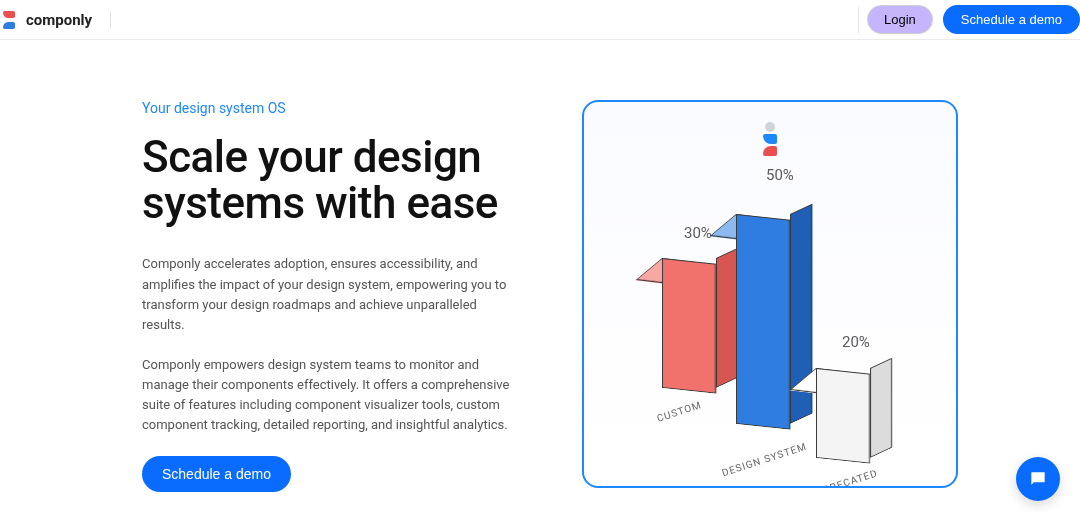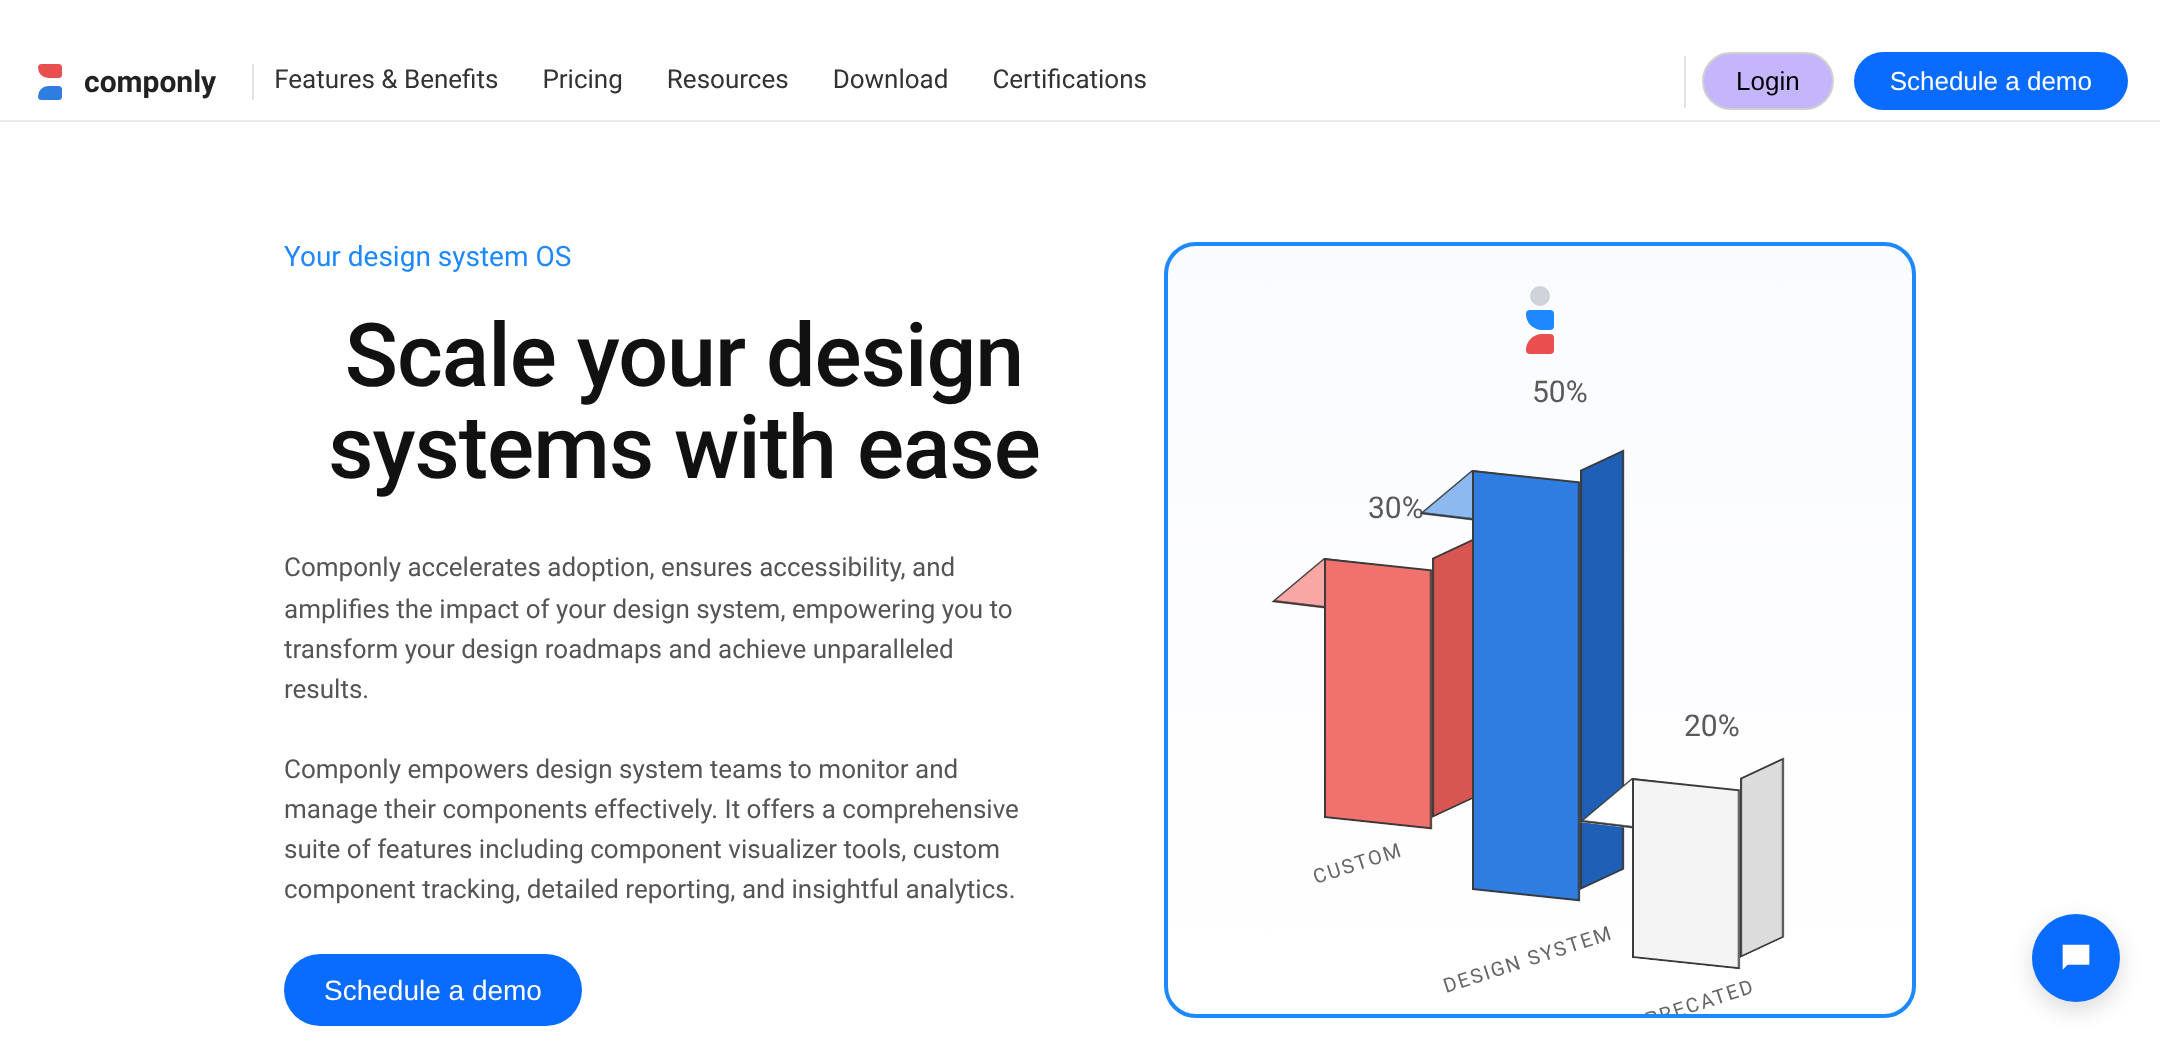--- a/index.html
+++ b/index.html
@@ -11,24 +11,23 @@
     height: 521px;
     overflow: hidden;
     position: relative;
   }
 
   
   .header {
     display: flex;
     align-items: center;
     height: 40px;
-    padding: 0 16px;
+    padding: 0 0;
     border-bottom: 1px solid #eaeaea;
     font-size: 13px;
-    margin-top: 21px;
   }
   .brand-wrap {
     display: flex;
     align-items: center;
     gap: 6px;
     padding-right: 18px;
     border-right: 1px solid #e3e3e3;
     margin-right: 10px;
   }
   .brand-logo {
@@ -78,21 +77,20 @@
   }
   .hero-left { width: 400px; }
   .eyebrow { color: #1e88ff; font-size: 14px; margin-bottom: 18px; }
   .hero-title {
     font-size: 44px;
     line-height: 1.05;
     font-weight: 500;
     letter-spacing: -0.5px;
     margin-bottom: 28px;
     color: #111;
-    text-align: center;
   }
   .hero-p {
     font-size: 13px;
     line-height: 1.55;
     color: #555;
     margin-bottom: 20px;
     max-width: 380px;
   }
   .btn-cta {
     background: #0a6cff;
@@ -182,27 +180,20 @@
 <body>
 
 <header class="header">
   <div class="brand-wrap">
     <span class="brand-logo">
       <span class="top"></span>
         <span class="bot"></span>
     </span>
     <span class="brand-name">componly</span>
   </div>
-  <nav class="nav">
-    <a>Features &amp; Benefits</a>
-    <a>Pricing</a>
-    <a>Resources</a>
-    <a>Download</a>
-    <a>Certifications</a>
-  </nav>
   <div class="spacer"></div>
   <span class="divider-v"></span>
   <button class="btn-login">Login</button>
   <button class="btn-primary">Schedule a demo</button>
 </header>
 
 <section class="hero">
   <div class="hero-left">
     <div class="eyebrow">Your design system OS</div>
     <h1 class="hero-title">Scale your design systems with ease</h1>

